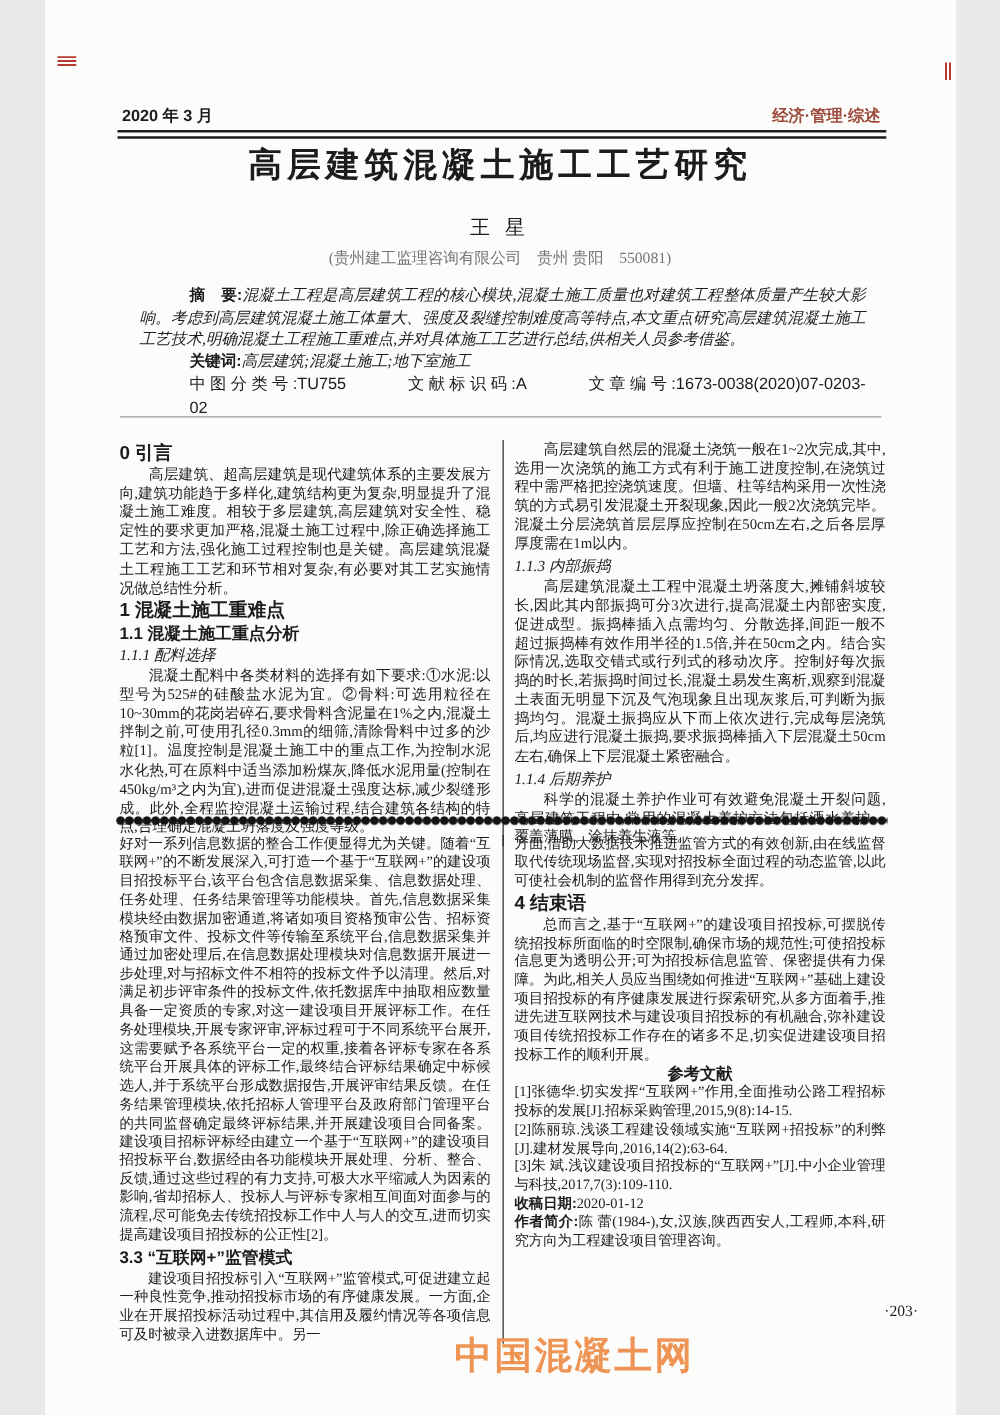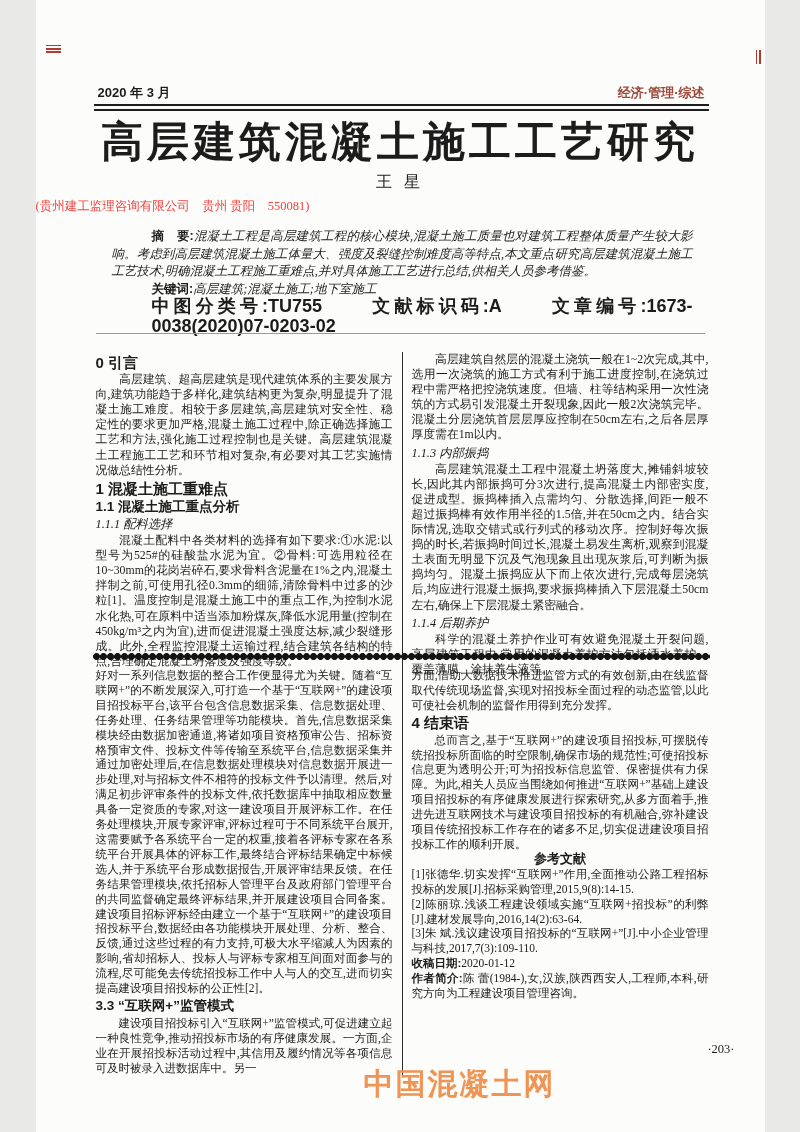--- a/index.html
+++ b/index.html
@@ -13,32 +13,32 @@
 
   
   .hdr{position:absolute;top:84px;left:62px;right:60px;display:flex;justify-content:space-between;
        font-family:"Liberation Sans","DejaVu Sans",sans-serif;font-size:13px;font-weight:bold;}
   .hdr .right{color:#9c4a3c;}
   .rule-double{position:absolute;top:104px;left:58px;right:56px;height:3px;
        border-top:2px solid #1e1e1e;border-bottom:2px solid #1e1e1e;}
 
   
   .title{position:absolute;top:114px;left:0;width:100%;text-align:center;
-         font-size:42px;font-weight:bold;letter-spacing:4px;}
+         font-size:27px;font-weight:bold;letter-spacing:4px;}
   .author{position:absolute;top:172px;left:0;width:100%;text-align:center;font-size:16px;letter-spacing:4px;}
-  .affil{position:absolute;top:198px;left:0;width:100%;font-size:12.5px;color:#ef4444;}
+  .affil{position:absolute;top:198px;left:0;width:100%;text-align:center;font-size:12.5px;color:#737373;}
 
   
   .abs{position:absolute;top:228px;left:76px;right:72px;font-size:12.5px;line-height:17.5px;}
   .abs p{margin:0;text-align:justify;}
   .abs .lab{font-weight:bold;font-style:normal;font-family:"Liberation Sans","DejaVu Sans",sans-serif;}
   .abs .it{font-style:italic;}
   .abs .first{text-indent:40px;}
   .meta{padding-left:40px;}
-  .meta span{margin-right:46px;font-weight:bold;font-family:"Liberation Sans","DejaVu Sans",sans-serif;font-size:18px;}
+  .meta span{margin-right:46px;font-weight:normal;font-family:"Liberation Sans","DejaVu Sans",sans-serif;font-size:13px;}
   .abs-rule{position:absolute;top:333px;left:60px;right:60px;border-top:1px solid #9b9b99;}
 
   
   .cols{position:absolute;left:60px;right:56px;display:flex;align-items:stretch;justify-content:space-between;}
   .cols-top{top:352px;font-size:11.8px;line-height:15.1px;}
   .cols-bot{top:668px;font-size:11.5px;line-height:14.9px;}
   .col{flex:1;min-width:0;text-align:justify;}
   .coldiv{width:1px;background:#2b2b2b;margin:0 9px;}
   .col p{margin:0;}
   .col p.ind{text-indent:2em;}

